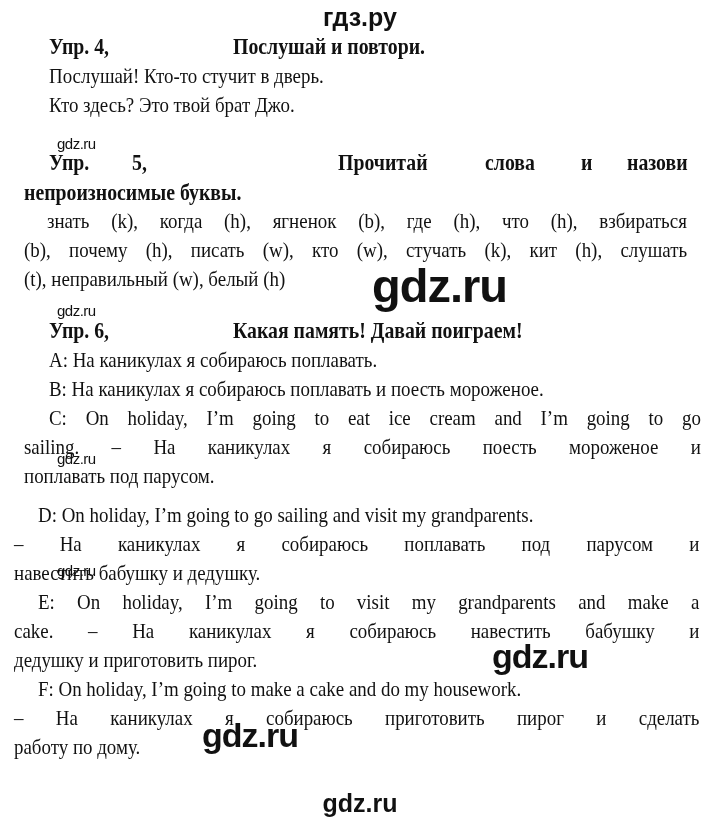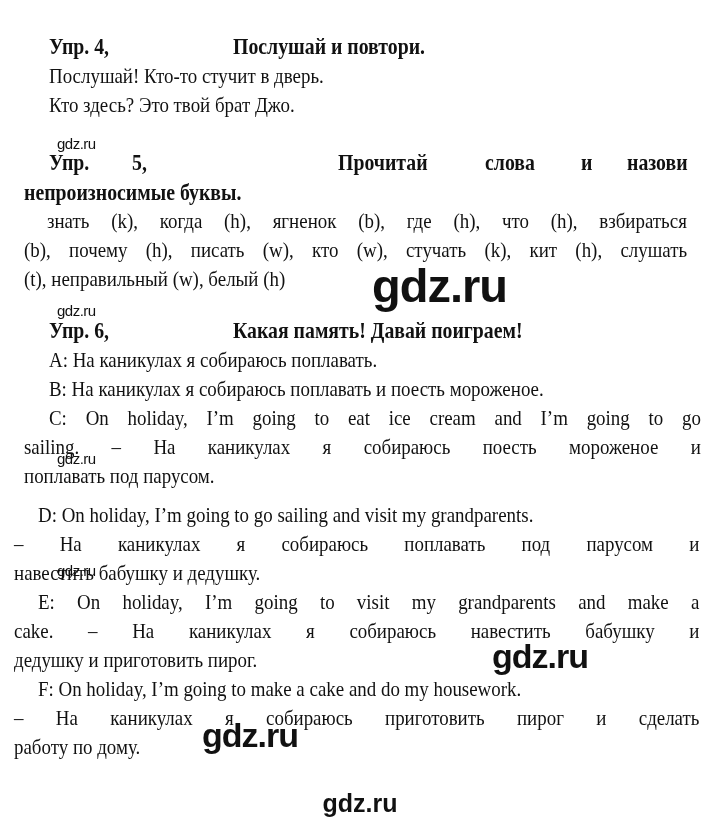--- a/index.html
+++ b/index.html
@@ -80,20 +80,21 @@
       font-size: 23px;
       line-height: 26px;
       white-space: nowrap;
     }
   </style>
 </head>
 <body>
 
 <div class="page">
 
+  <div class="wm wm-header">гдз.ру</div>
 
   <section>
     <div class="head-label cond" style="left:49px; top:34px;">Упр. 4,</div>
     <div class="head-label cond" style="left:233px; top:34px;">Послушай и повтори.</div>
     <div class="line cond" style="left:49px; top:63px;">Послушай! Кто-то стучит в дверь.</div>
     <div class="line cond" style="left:49px; top:92px;">Кто здесь? Это твой брат Джо.</div>
   </section>
 
   <div class="wm wm-small" style="left:57px; top:136px;">gdz.ru</div>
 

